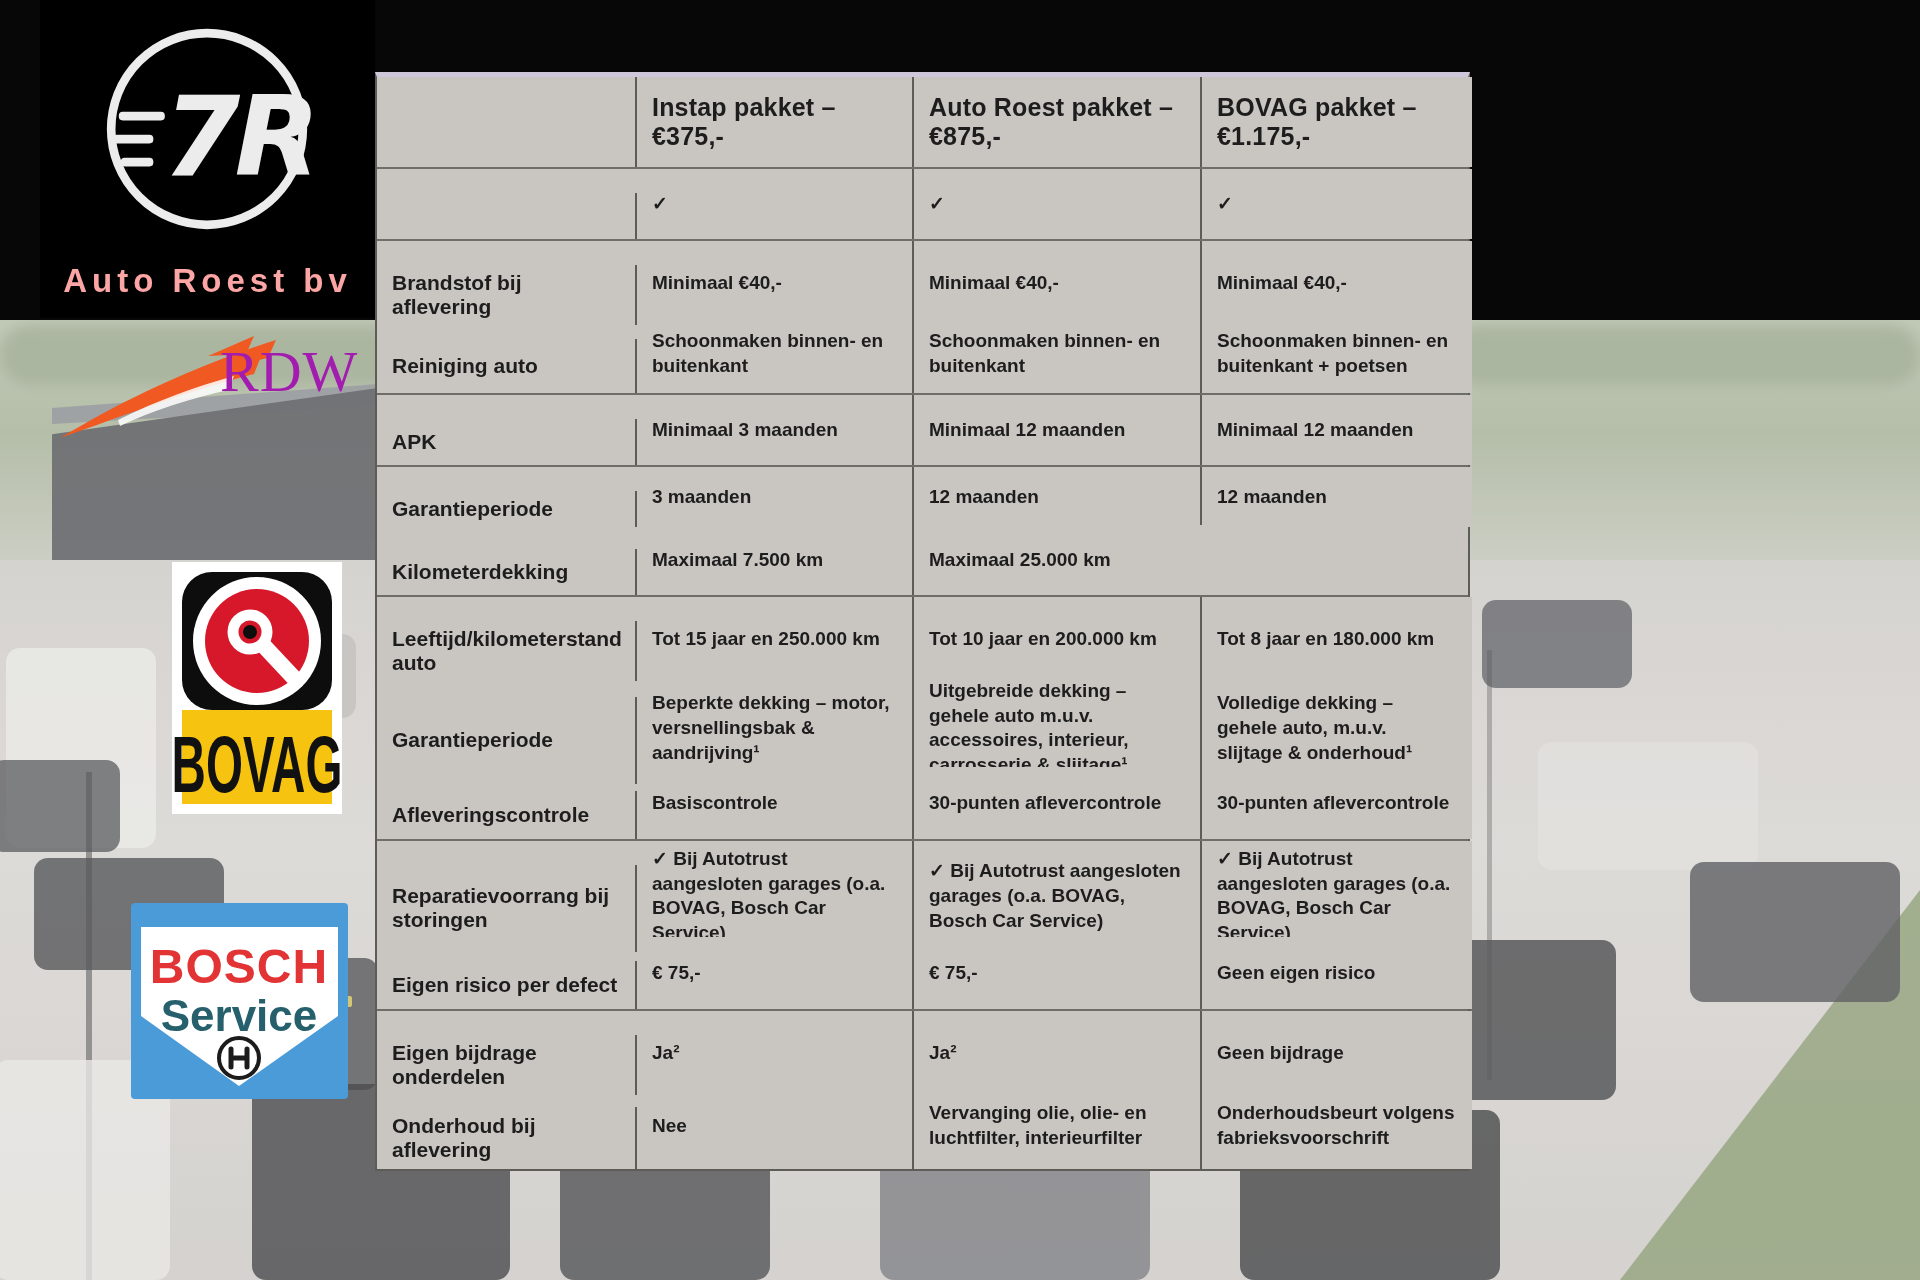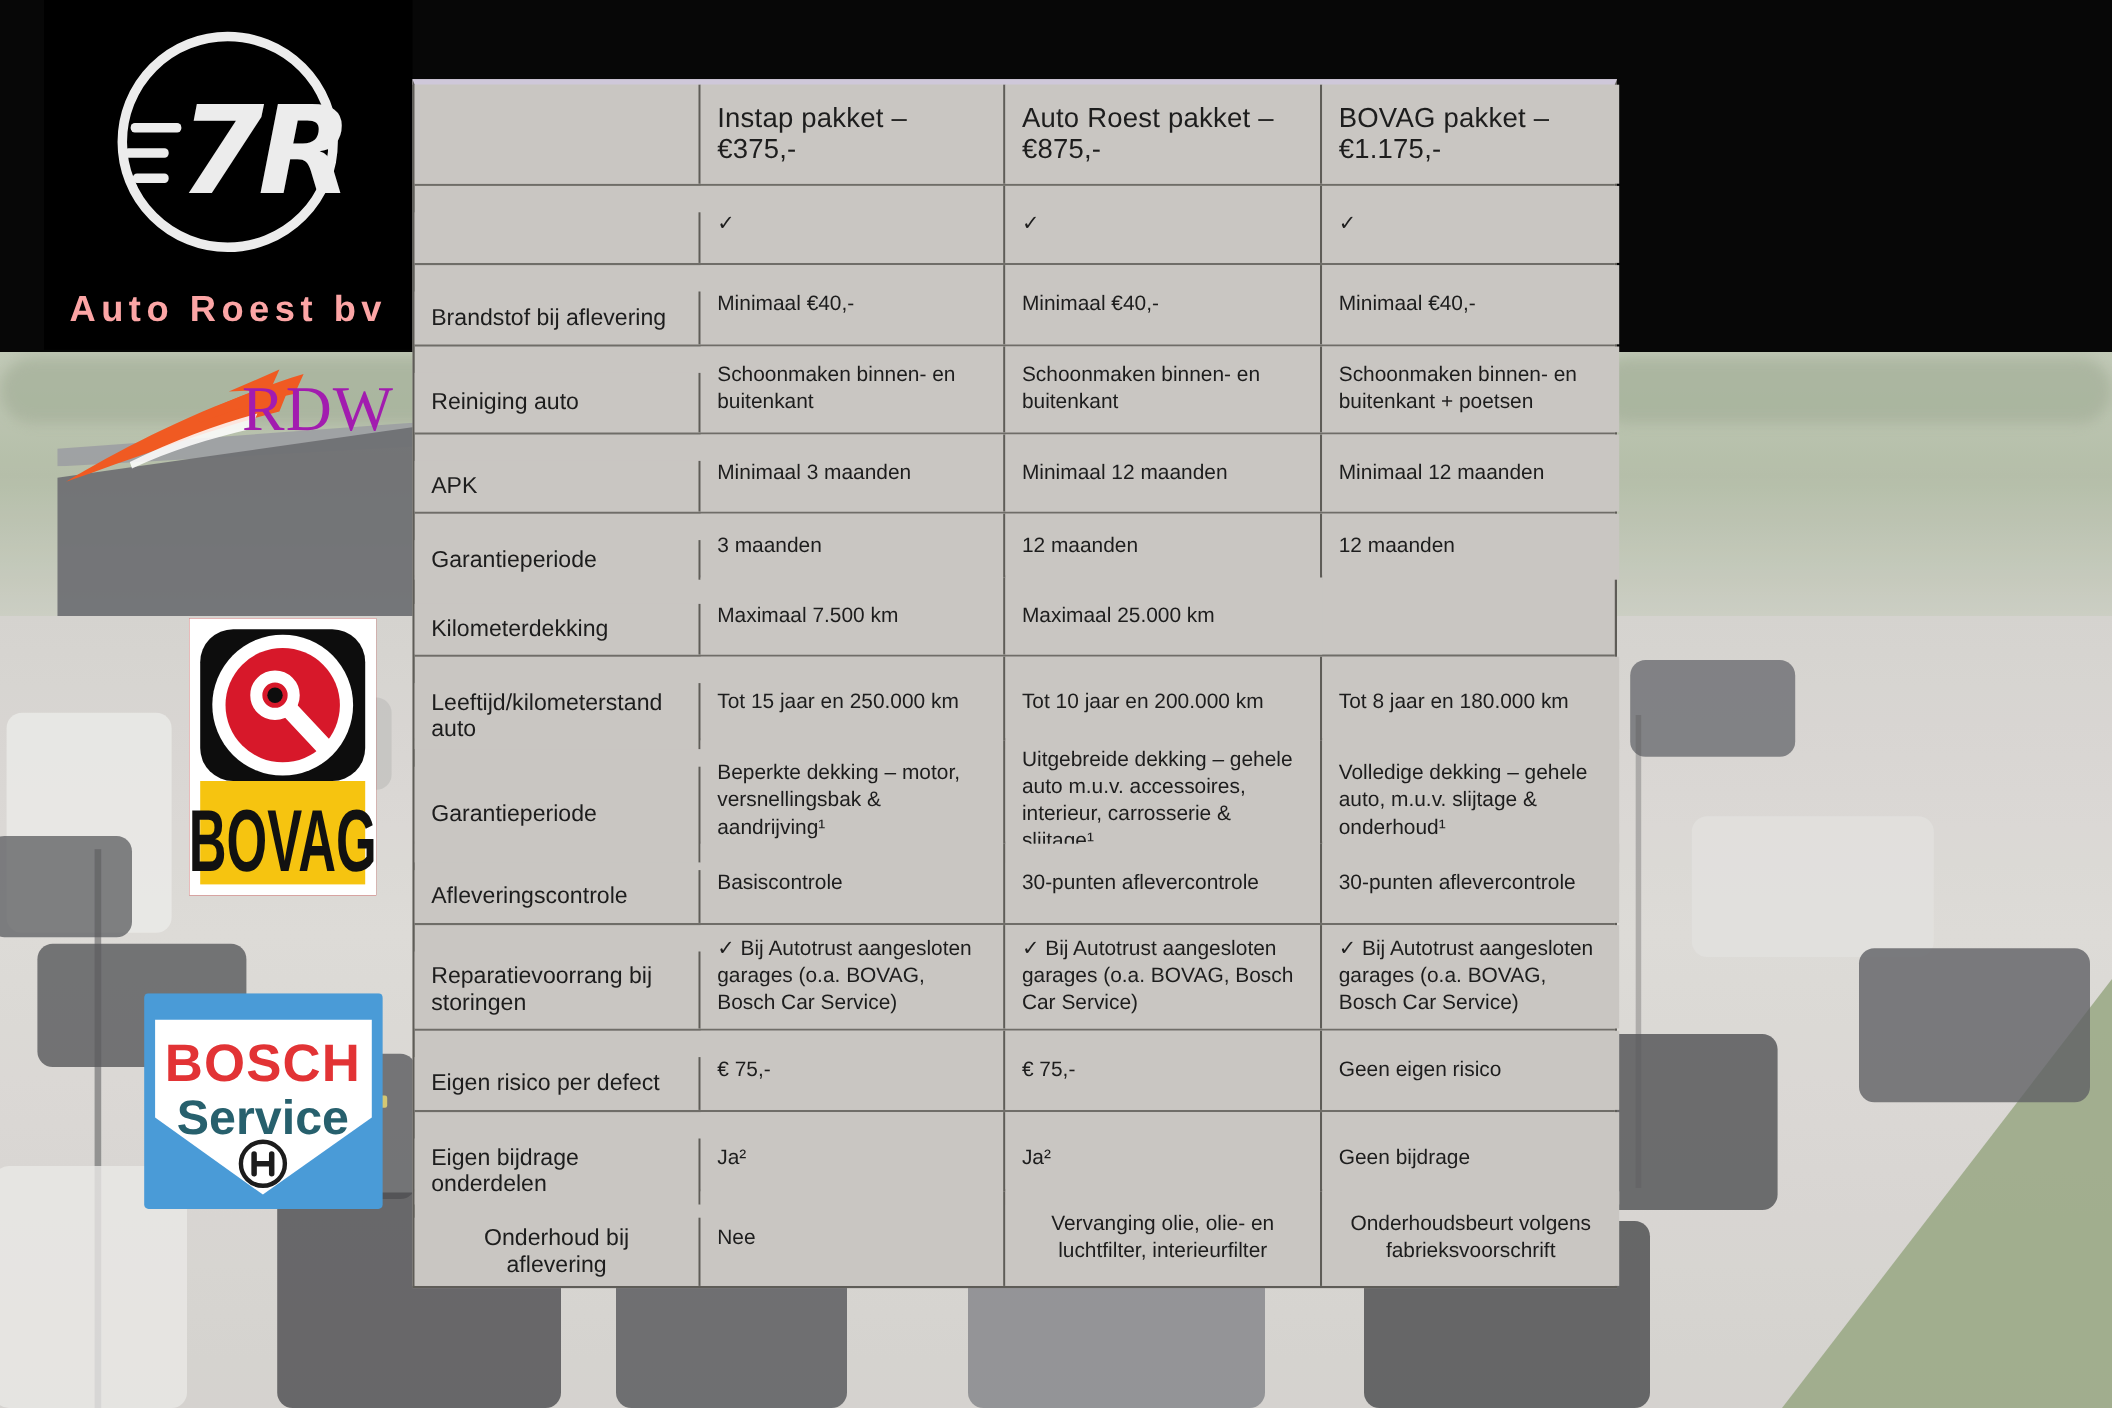--- a/index.html
+++ b/index.html
@@ -45,21 +45,21 @@
   
   .bosch{position:absolute;left:131px;top:903px;width:217px;height:172px;}
 
   
   .pakket-table{position:absolute;left:375px;top:72px;width:1095px;box-sizing:border-box;
                 border:2px solid #5e5c57;border-top:5px solid #cfc8da;background:#c9c6c2;}
   .trow{display:grid;grid-template-columns:260px 277px 288px 270px;box-sizing:border-box;
         border-bottom:2px solid #6f6d68;}
   .trow:last-child{border-bottom:none;}
   .tcell{box-sizing:border-box;border-right:2px solid #5e5c57;padding:6px 15px;
-         display:flex;align-items:center;font-weight:normal;color:#1d1d1d;background:#c9c6c2;}
+         display:flex;align-items:center;font-weight:bold;color:#1d1d1d;background:#c9c6c2;}
   .tcell:last-child{border-right:none;}
   .thcell{font-size:25px;letter-spacing:.2px;}
   .tlabel{font-size:21px;margin-top:24px;}
   .tvalue{font-size:19px;line-height:1.3;}
 </style>
 </head>
 <body>
 
 <div class="canvas">
 
@@ -223,21 +223,21 @@
         <div class="tcell tvalue">€ 75,-</div>
         <div class="tcell tvalue">€ 75,-</div>
         <div class="tcell tvalue">Geen eigen risico</div>
       </div>
       <div class="trow" style="height: 72px;">
         <div class="tcell tlabel">Eigen bijdrage onderdelen</div>
         <div class="tcell tvalue">Ja²</div>
         <div class="tcell tvalue">Ja²</div>
         <div class="tcell tvalue">Geen bijdrage</div>
       </div>
-      <div class="trow" style="height: 86px; text-align: center;">
+      <div class="trow" style="height: 86px;">
         <div class="tcell tlabel">Onderhoud bij aflevering</div>
         <div class="tcell tvalue">Nee</div>
         <div class="tcell tvalue">Vervanging olie, olie- en luchtfilter, interieurfilter</div>
         <div class="tcell tvalue">Onderhoudsbeurt volgens fabrieksvoorschrift</div>
       </div>
     </div>
 
 </div>
 
 </body></html>

